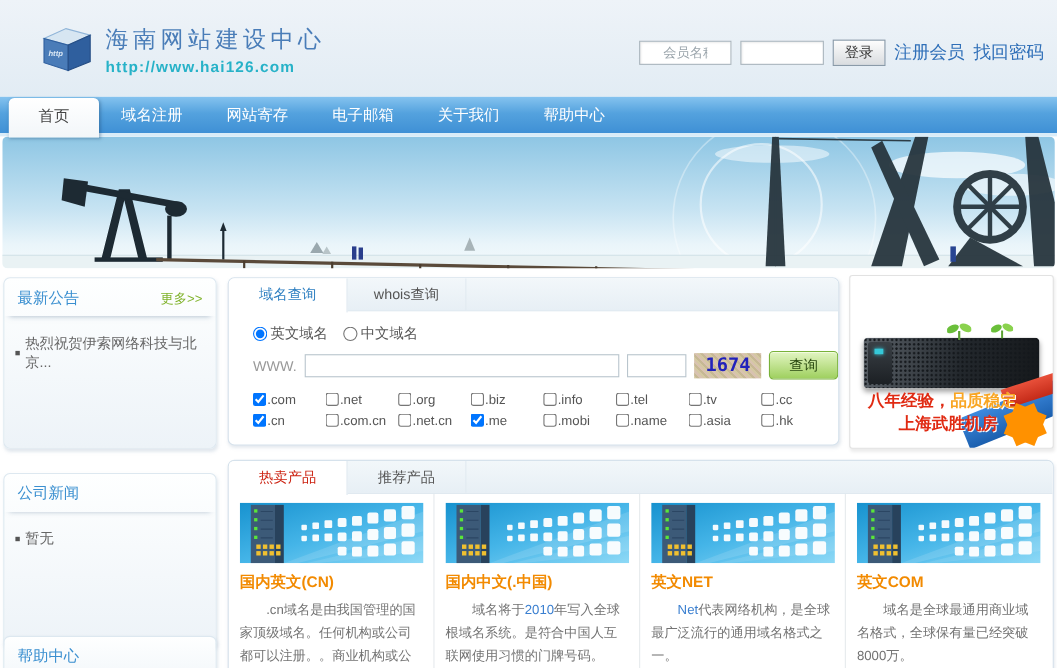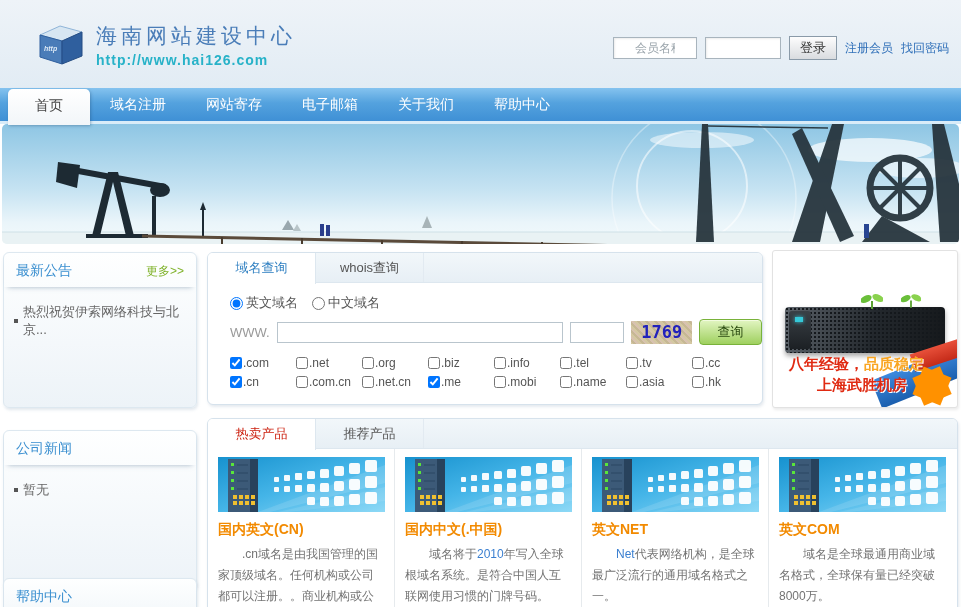--- a/index.html
+++ b/index.html
@@ -12,21 +12,21 @@
   .logo { position:absolute; left:34px; top:22px; display:flex; align-items:center; gap:10px; }
   .logo-text .cn { font-size:21px; font-weight:normal; color:#4a7db8; letter-spacing:4px; }
   .logo-text .url { font-size:14px; font-weight:bold; color:#27b2c8; letter-spacing:1px; margin-top:2px; }
   .login { position:absolute; right:12px; top:36px; display:flex; align-items:center; gap:8px; }
   .login input { height:22px; border:1px solid #a8b4bd; background:#fff; padding:0 21px;
     font-size:12px; color:#0369a1; box-shadow:inset 1px 1px 2px rgba(0,0,0,.08); }
   .login input::placeholder { color:#9aa4ab; }
   .inp-user { width:84px; } .inp-pass { width:76px; }
   .btn-login { height:24px; padding:0 10px; font-size:13px; color:#333;
     background:linear-gradient(180deg,#fdfdfd,#d9dcdf); border:1px solid #8a9aa8; cursor:pointer; }
-  .hlink { color:#2f6fb8; text-decoration:none; font-size:12px; }
+  .hlink { color:#2f6fb8; text-decoration:none; font-size:16px; }
 
   
   .nav { position:absolute; left:0; top:88px; width:961px; height:33px;
     background:linear-gradient(180deg,#85c3ef 0%,#54a2de 45%,#3f90d5 100%); }
   .nav-strip { position:absolute; left:0; top:121px; width:961px; height:3px; background:#d9ecf8; }
   .nav-items { display:flex; height:33px; padding-left:8px; }
   .nav-item { width:96px; line-height:33px; text-align:center; color:#fff; font-size:14px; cursor:pointer; }
   .nav-item.active { width:82px; background:linear-gradient(180deg,#ffffff,#f2f6f9); color:#444;
     border-radius:5px 5px 0 0; height:36px; margin-top:1px; box-shadow:1px 1px 3px rgba(30,70,110,.35); z-index:2; }
 
@@ -322,21 +322,21 @@
     </label>
     <label>
       <input type="radio" name="dtype" style="">
       <span>中文域名</span>
     </label>
   </div>
   <div class="input-row">
     <span class="www">WWW.</span>
     <input class="inp-domain" type="text" style="">
     <input class="inp-captcha" type="text" style="">
-    <div class="captcha">1769</div>
+    <div class="captcha">1674</div>
     <button class="btn-query">查询</button>
   </div>
   <div class="dom-grid">
     <label class="dom">
         <input type="checkbox" checked="" style="">
         <span>.com</span>
       </label>
     <label class="dom">
         <input type="checkbox" style="">
         <span>.net</span>

